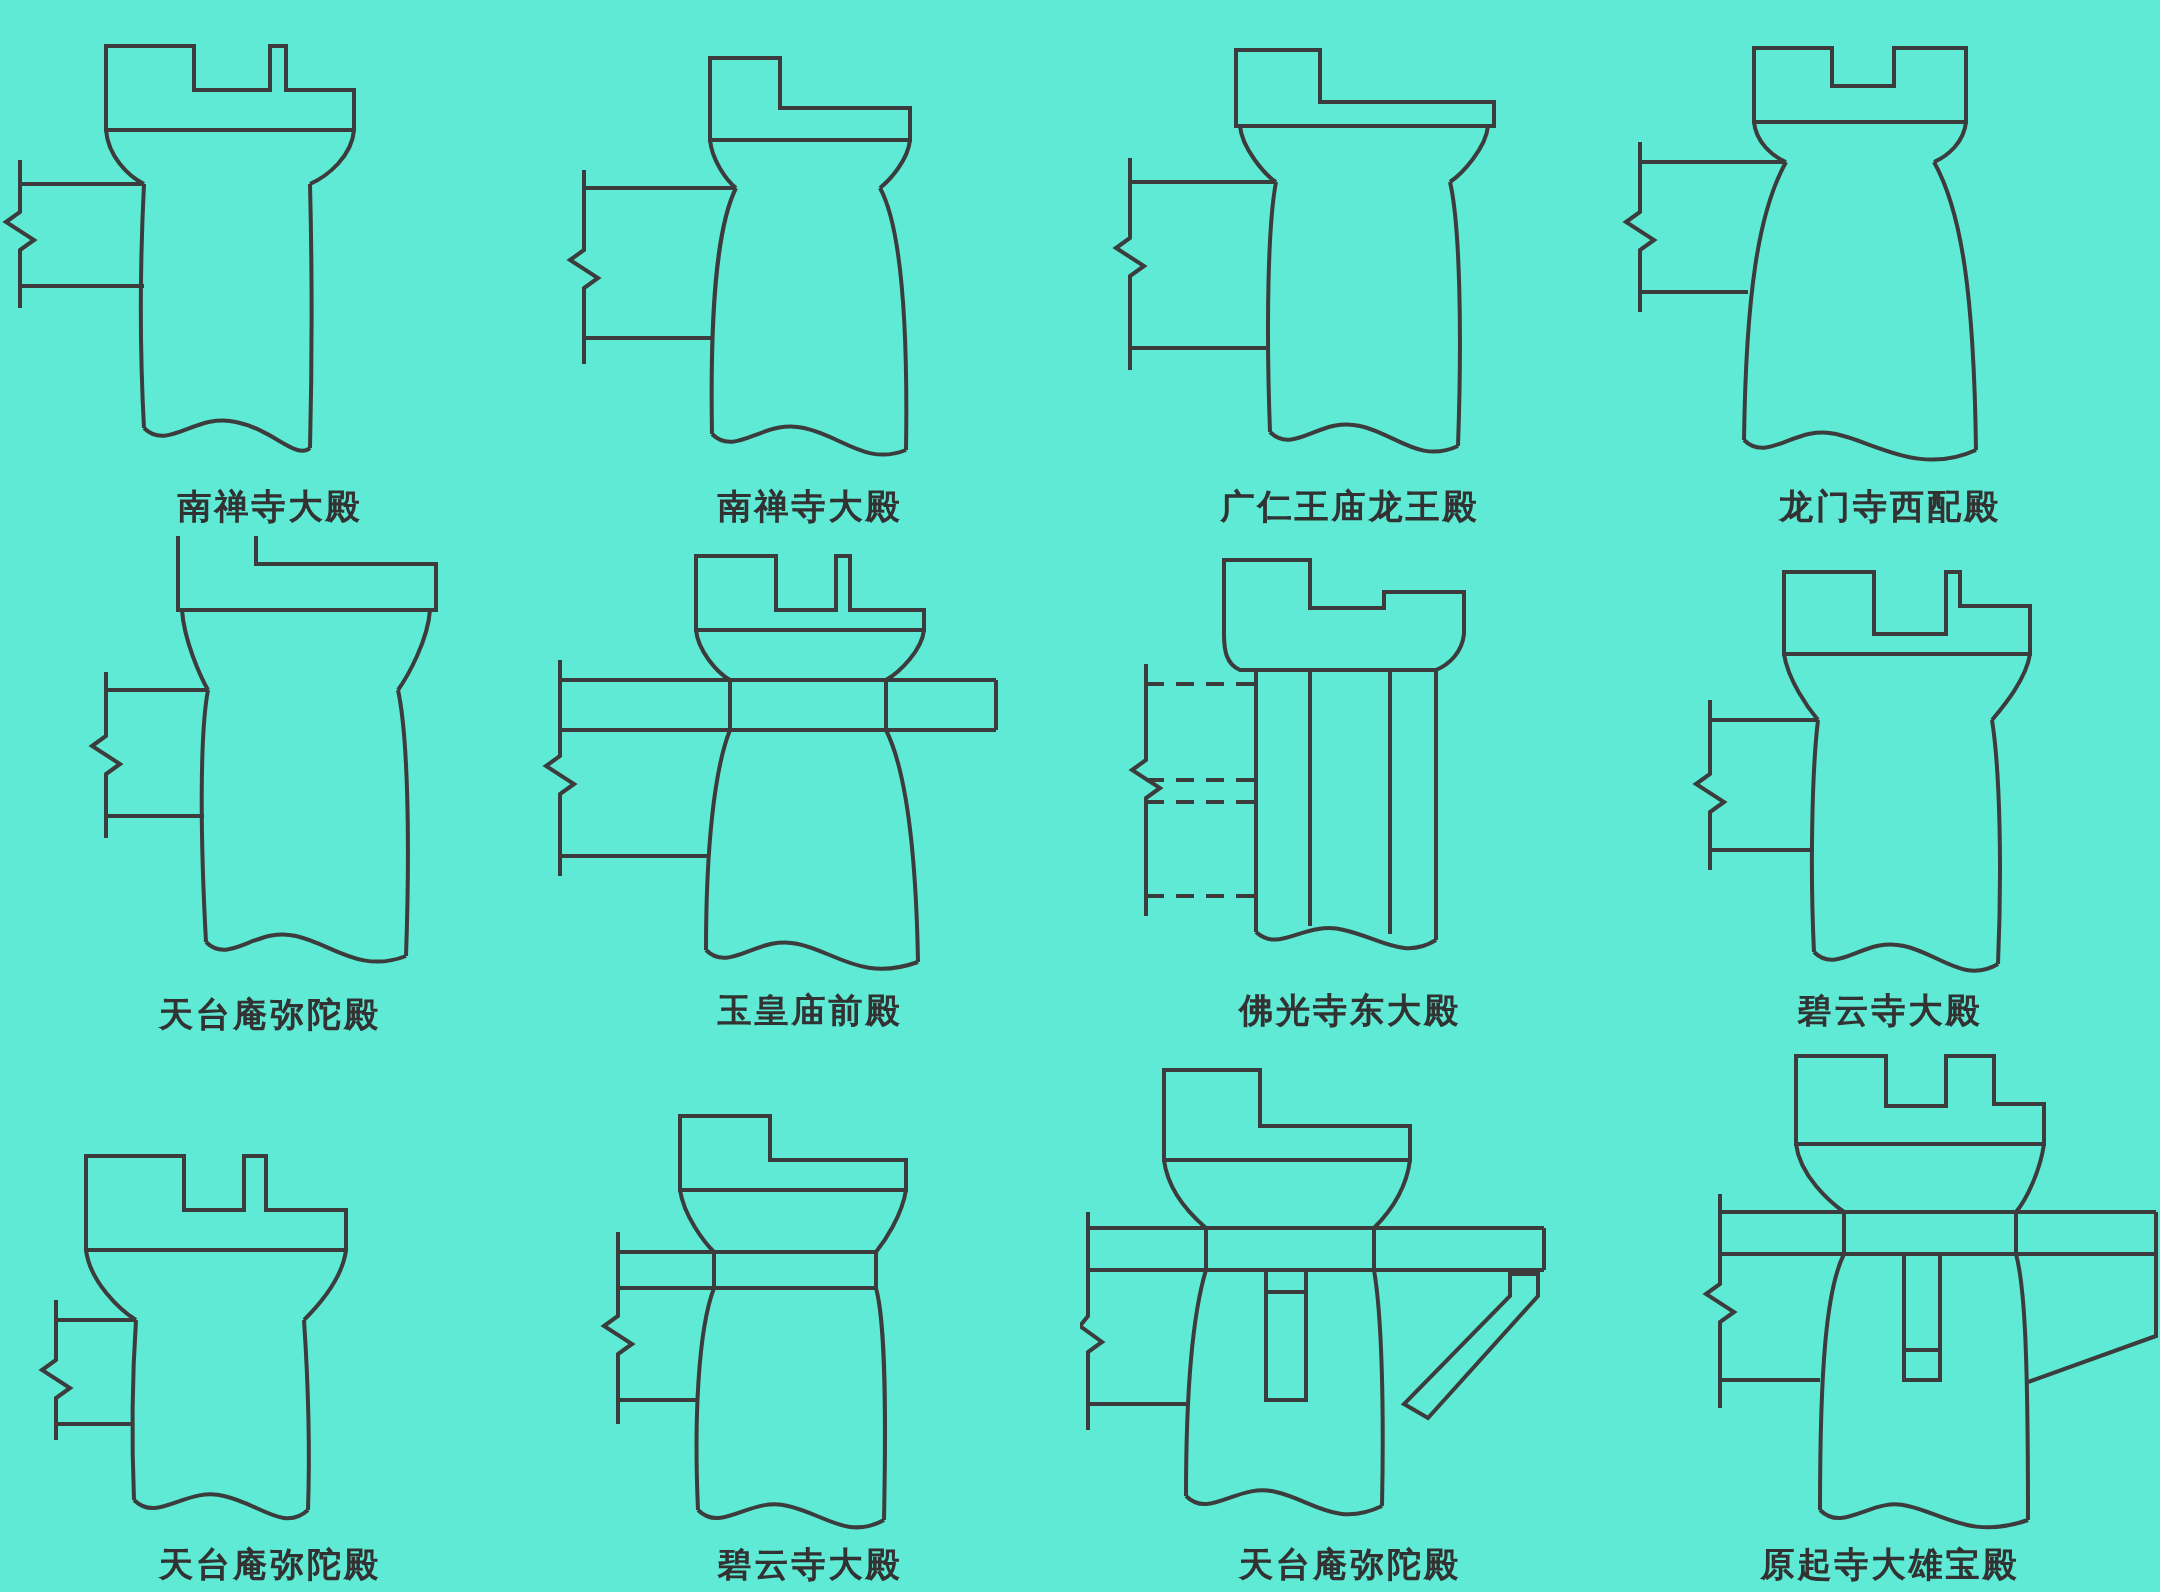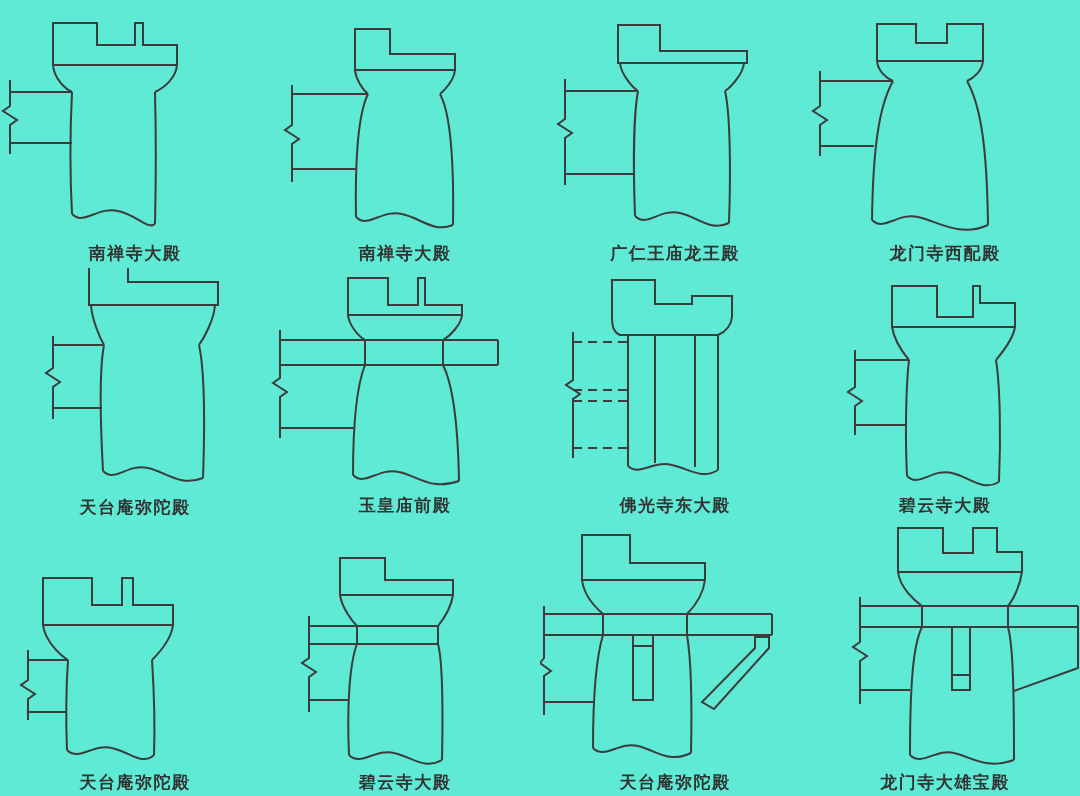--- a/index.html
+++ b/index.html
@@ -196,17 +196,17 @@
         <path d="M50,86 H268 M50,107 H268 M268,86 V107"></path>
         <path d="M112,86 V107 M198,86 V107"></path>
         <path d="M112,107 C103,125 100,165 100,235"></path>
         <path d="M198,107 C202,122 204,150 204,240"></path>
         <path d="M268,107 V148 L204,171"></path>
         <path d="M142,107 V170 H160 V107 M142,155 H160"></path>
         <path d="M100,235 C112,247 126,228 144,233 C162,237 176,250 204,240"></path>
         <path d="M50,170 H100"></path>
         <path d="M50,77 V122 L43,127 L57,136 L50,141 V184"></path>
       </svg>
-      <span class="figlabel">龙门寺大雄宝殿</span>
+      <span class="figlabel">原起寺大雄宝殿</span>
     </div>
 
   </div>
 </div>
 
 </body></html>

